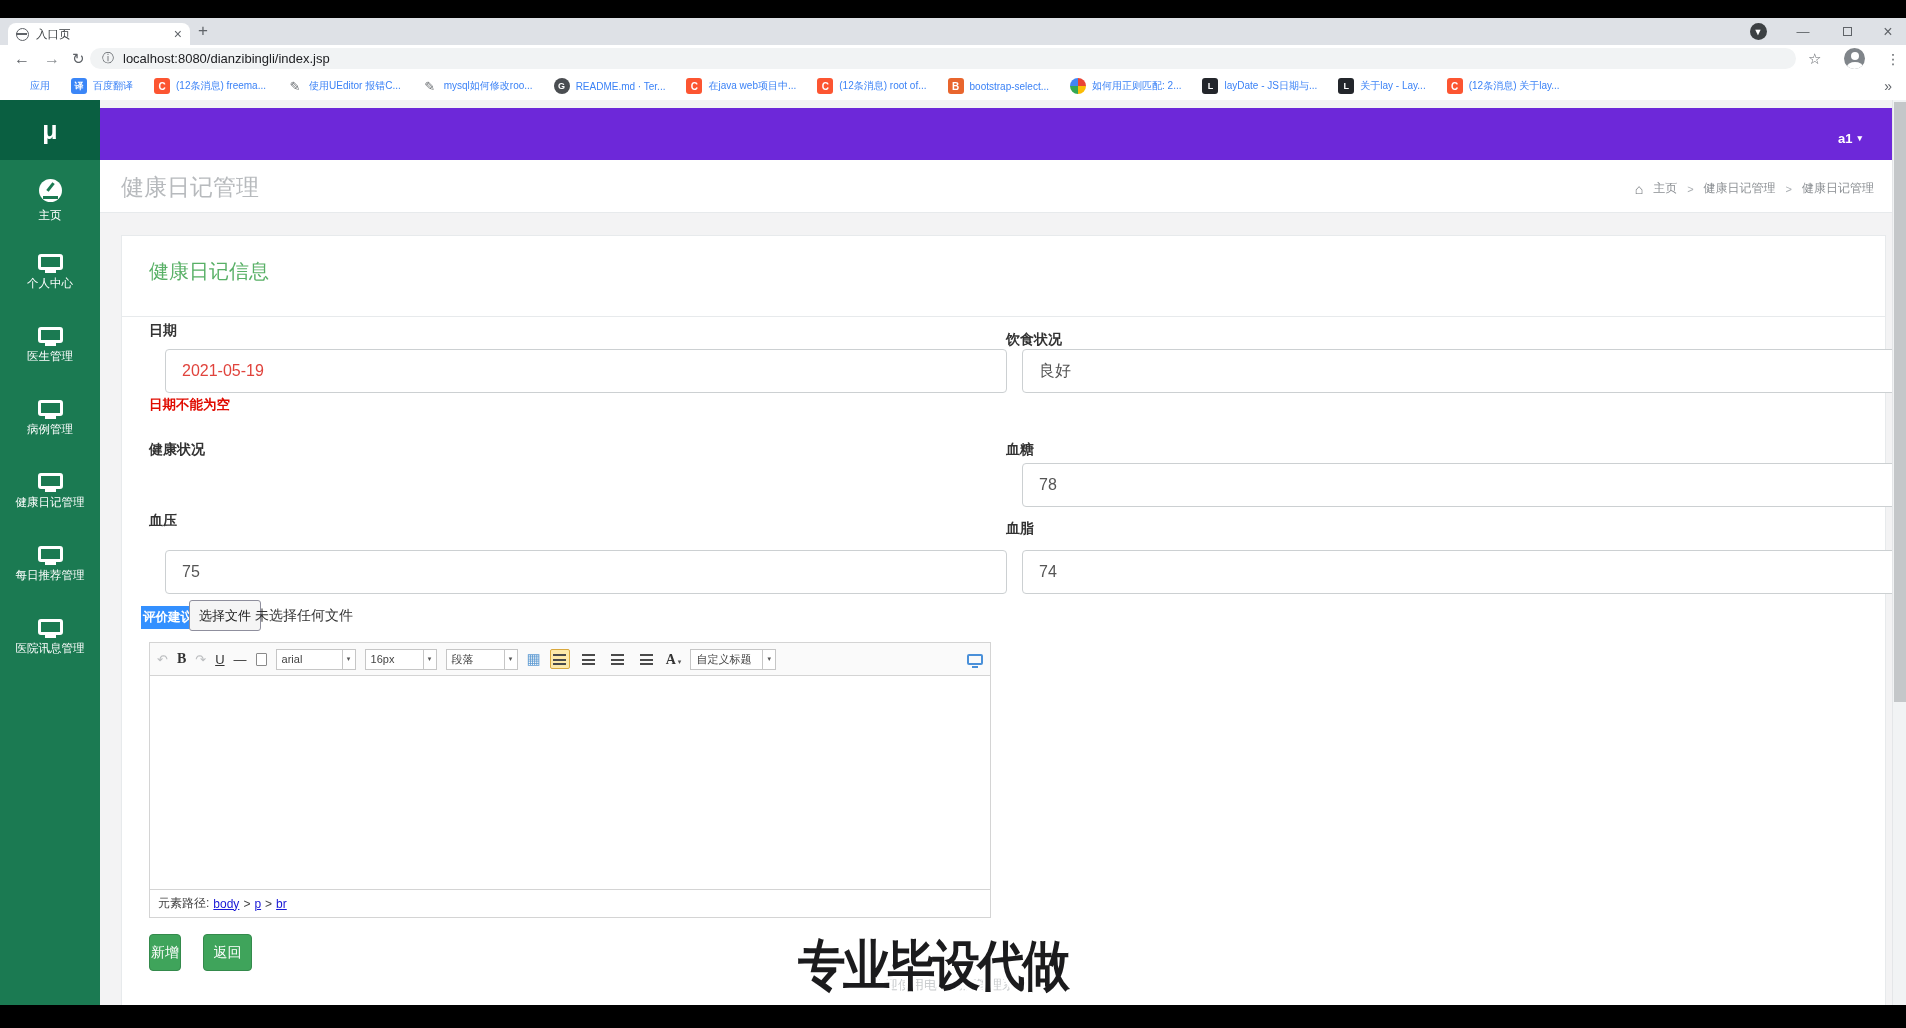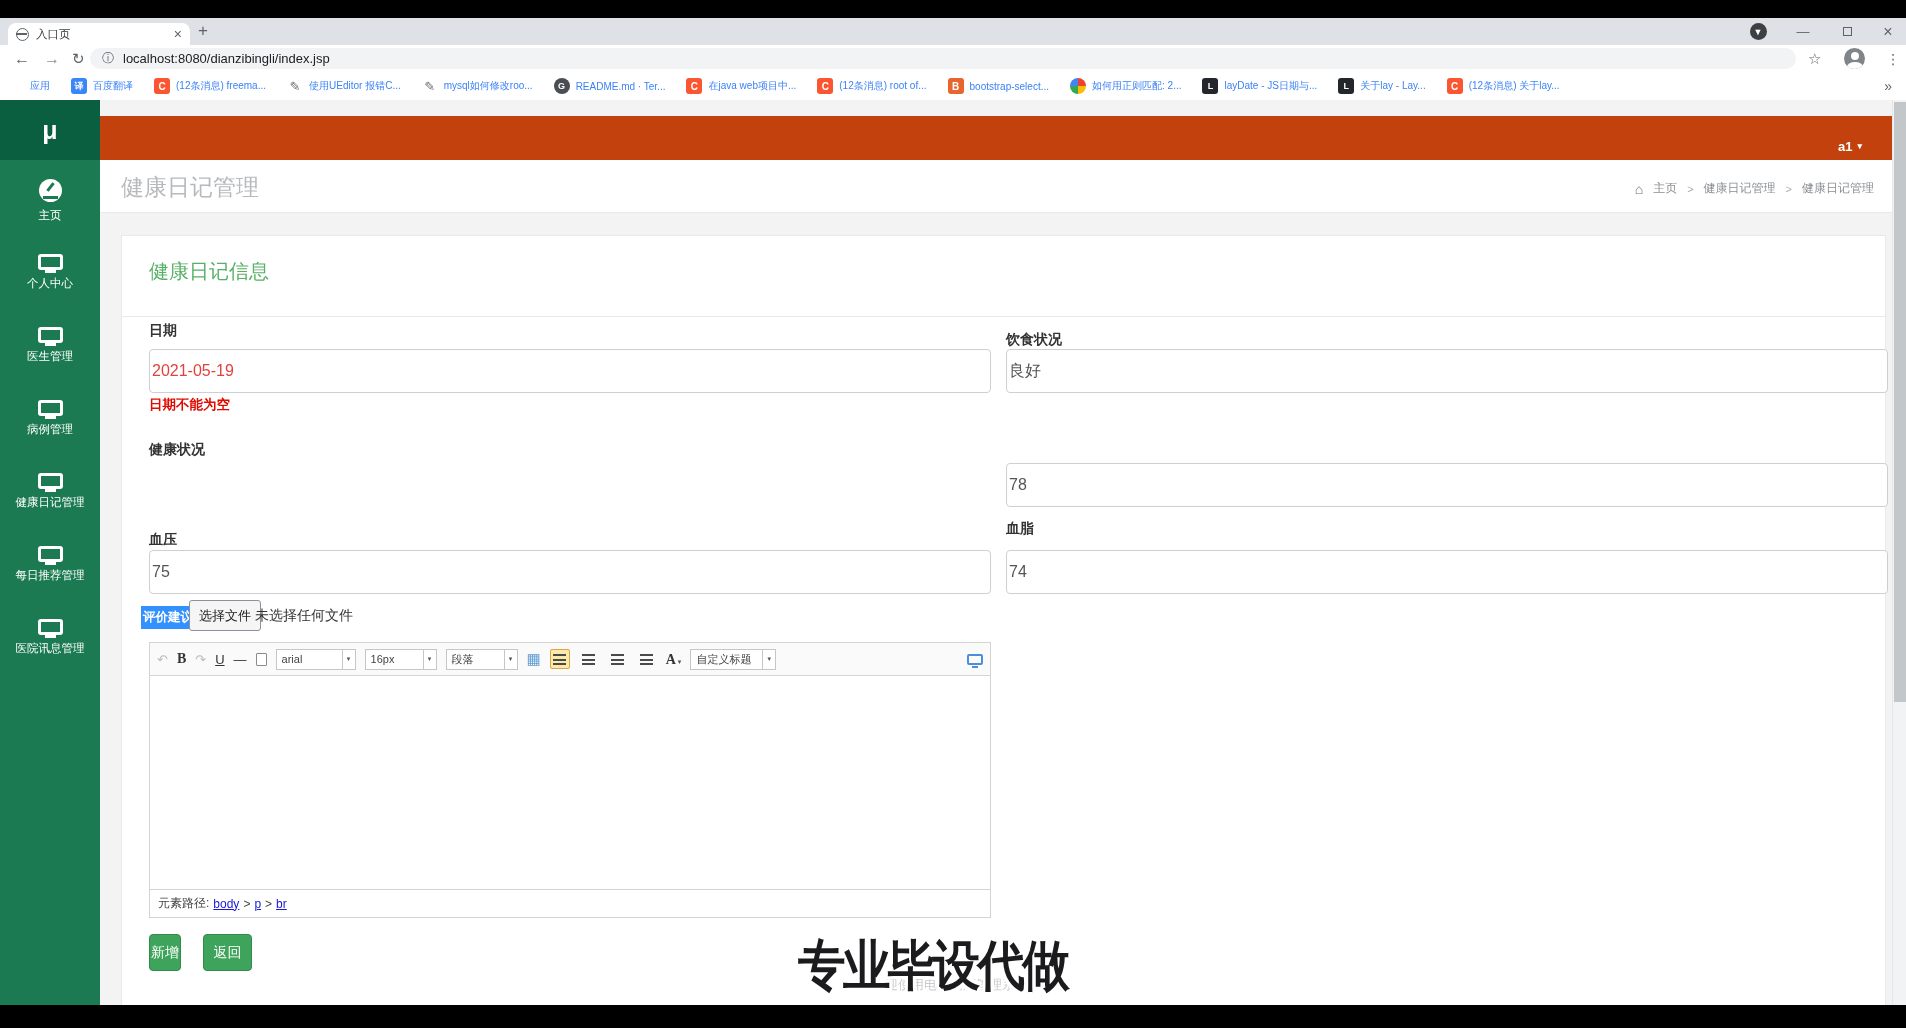--- a/index.html
+++ b/index.html
@@ -61,36 +61,36 @@
   #logo { width:100px; height:60px; background:#0a5f41; color:#fff; font-size:25px; font-weight:bold; display:flex; align-items:center; justify-content:center; }
   .side-item { height:73px; display:flex; flex-direction:column; align-items:center; padding-top:11px; }
   #side-list { padding-top:8px; }
   .side-label { color:#fff; font-size:11.5px; margin-top:6px; white-space:nowrap; }
   .mon { width:25px; height:16px; border:3px solid #fff; border-radius:3px; position:relative; margin-top:2px; }
   .mon::after { content:''; position:absolute; left:4px; bottom:-6px; width:11px; height:3px; background:#fff; }
   .gauge { width:23px; height:23px; background:#fff; border-radius:50%; position:relative; }
   .gauge::after { content:''; position:absolute; left:10px; top:3px; width:3px; height:10px; background:#1b7a52; transform:rotate(38deg); }
   .gauge::before { content:''; position:absolute; left:4px; bottom:3px; width:15px; height:3px; background:#1b7a52; }
 
-  #topbar { position:absolute; left:100px; top:16px; width:1792px; height:60px; background:#c2410c;text-decoration:underline; }
+  #topbar { position:absolute; left:100px; top:8px; width:1792px; height:60px; background:#6d28d9;text-decoration:underline; }
   #user-menu { position:absolute; right:30px; top:0; height:60px; display:flex; align-items:center; color:#fff; font-size:13px; font-weight:bold; }
   #user-caret { font-size:9px; margin-left:5px; }
 
   #pagehead { position:absolute; left:100px; top:60px; width:1792px; height:53px; background:#fff; border-bottom:1px solid #e7eaec; }
   #page-title { position:absolute; left:21px; top:12px; font-size:23px; font-weight:300; color:#b7babd; }
   #breadcrumb { position:absolute; right:18px; top:20px; font-size:12px; color:#8b8f93; display:flex; align-items:center; gap:10px; }
   #breadcrumb .sep { color:#a9adb1; font-size:11px; }
   #crumb-home { font-size:14px; color:#6f7377; }
 
   #card { position:absolute; left:121px; top:135px; width:1765px; height:775px; background:#fff; border:1px solid #e7eaec; }
   #section-title { position:absolute; left:27px; top:22px; font-size:20px; color:#58b066; }
   #card-divider { position:absolute; left:0; top:80px; width:100%; border-bottom:1px solid #e7eaec; }
 
   .lbl { position:absolute; font-size:14px; font-weight:bold; color:#333; }
-  .inp { position:absolute; height:44px; border:1px solid #ccd0d2; border-radius:4px; background:#fff; display:flex; align-items:center; padding:0 2px; font-size:16px; color:#555; }
+  .inp { position:absolute; height:44px; border:1px solid #ccd0d2; border-radius:4px; background:#fff; display:flex; align-items:center; padding:0 16px; font-size:16px; color:#555;margin-left:16px; }
   .col-l { left:27px; width:842px; }
   .col-r { left:884px; width:882px; }
   .red { color:#e0433c; }
   #date-error { position:absolute; left:27px; top:160px; font-size:13.5px; font-weight:bold; color:#e00b00; }
   .chev { margin-left:auto; font-size:13px; color:#555; }
 
   
   #advice-label { position:absolute; left:19px; top:370px; background:#3390ff; color:#fff; font-size:12.5px; font-weight:bold; padding:3px 2px; }
   #file-btn { position:absolute; left:67px; top:364px; height:31px; background:#f5f5f5; border:1px solid #8f8f9d; border-radius:3px; font-size:13px; color:#222; display:flex; align-items:center; padding:0 9px; }
   #file-status { position:absolute; left:133px; top:371px; font-size:14px; color:#333; }
@@ -298,25 +298,26 @@
         </div>
       <div id="date-error">日期不能为空</div>
 
       <div class="lbl col-r" style="top:95px">饮食状况</div>
       <div class="inp col-r" style="top:113px">
           <span>良好</span>
         </div>
 
       <div class="lbl col-l" style="top:205px">健康状况</div>
 
+      <div class="lbl col-r" style="top:205px">血糖</div>
       <div class="inp col-r" style="top:227px">
           <span>78</span>
         </div>
 
-      <div class="lbl col-l" style="top:295px">血压</div>
+      <div class="lbl col-l" style="top:276px">血压</div>
       <div class="inp col-l" style="top:314px">
           <span>75</span>
         </div>
 
       <div class="lbl col-r" style="top:284px">血脂</div>
       <div class="inp col-r" style="top:314px">
           <span>74</span>
         </div>
 
       <div id="advice-label">评价建议</div>

